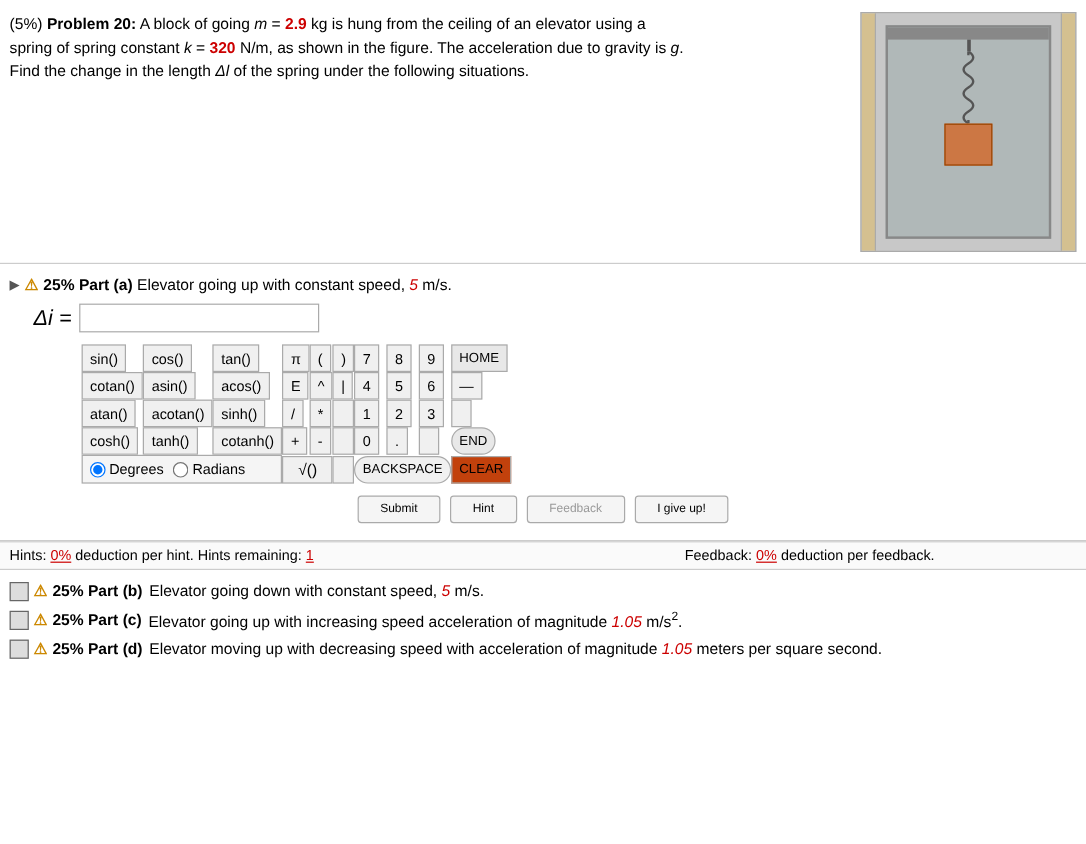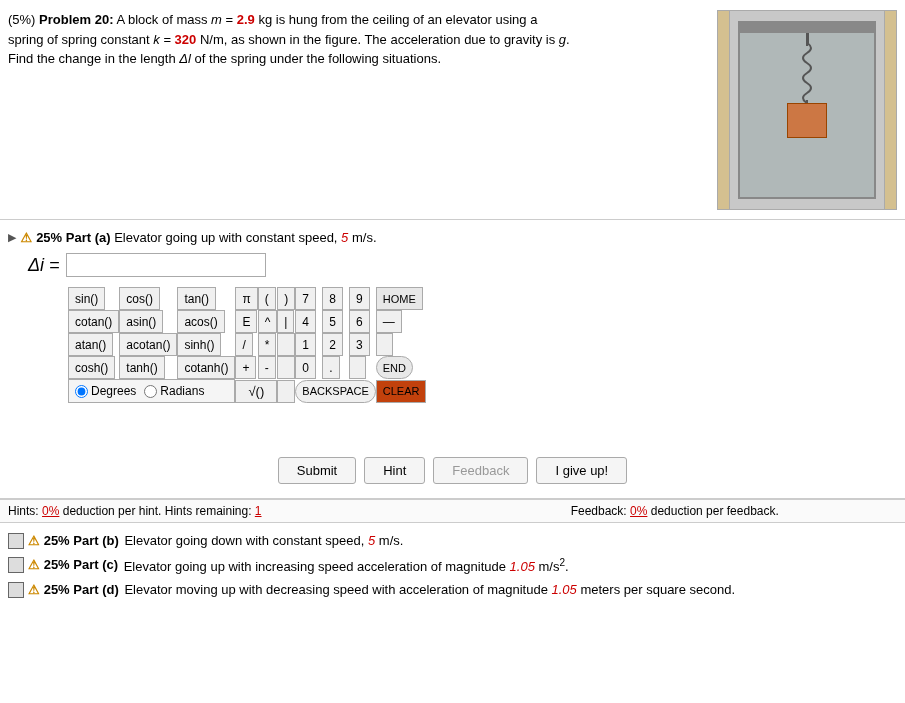--- a/index.html
+++ b/index.html
@@ -152,23 +152,22 @@
       justify-content: center;
       gap: 8px;
       margin-top: 8px;
       margin-bottom: 4px;
     }
     .action-btn {
       padding: 5px 18px;
       border: 1px solid #aaa;
       background: #f5f5f5;
       cursor: pointer;
-      font-size: 13px;
+      font-size: 10px;
       border-radius: 3px;
-      margin-top: 44px;
     }
     .action-btn.feedback-btn { color: #999; }
 
     
     .hints-bar {
       display: flex;
       border-top: 1px solid #ccc;
       border-bottom: 1px solid #ccc;
       padding: 4px 8px;
       font-size: 12px;
@@ -209,21 +208,21 @@
     sup { font-size: 10px; }
   </style>
 </head>
 <body>
 
 <div class="top-section">
   <div class="problem-text">
     <p>
       <span>(5%)</span>
       <strong><span>Problem 20:</span></strong>
-      <span>A block of mass</span>
+      <span>A block of going</span>
       <span style="font-style:italic">m</span><span> = </span><span class="red-val">2.9</span><span> kg is hung from the ceiling of an elevator using a</span>
     </p>
     <p>
       <span>spring of spring constant</span>
       <span style="font-style:italic">k</span><span> = </span><span class="red-val">320</span><span> N/m, as shown in the figure. The acceleration due to gravity is</span>
       <span style="font-style:italic">g</span><span>.</span>
     </p>
     <p>
       <span>Find the change in the length</span>
       <span style="font-style:italic">Δl</span>

